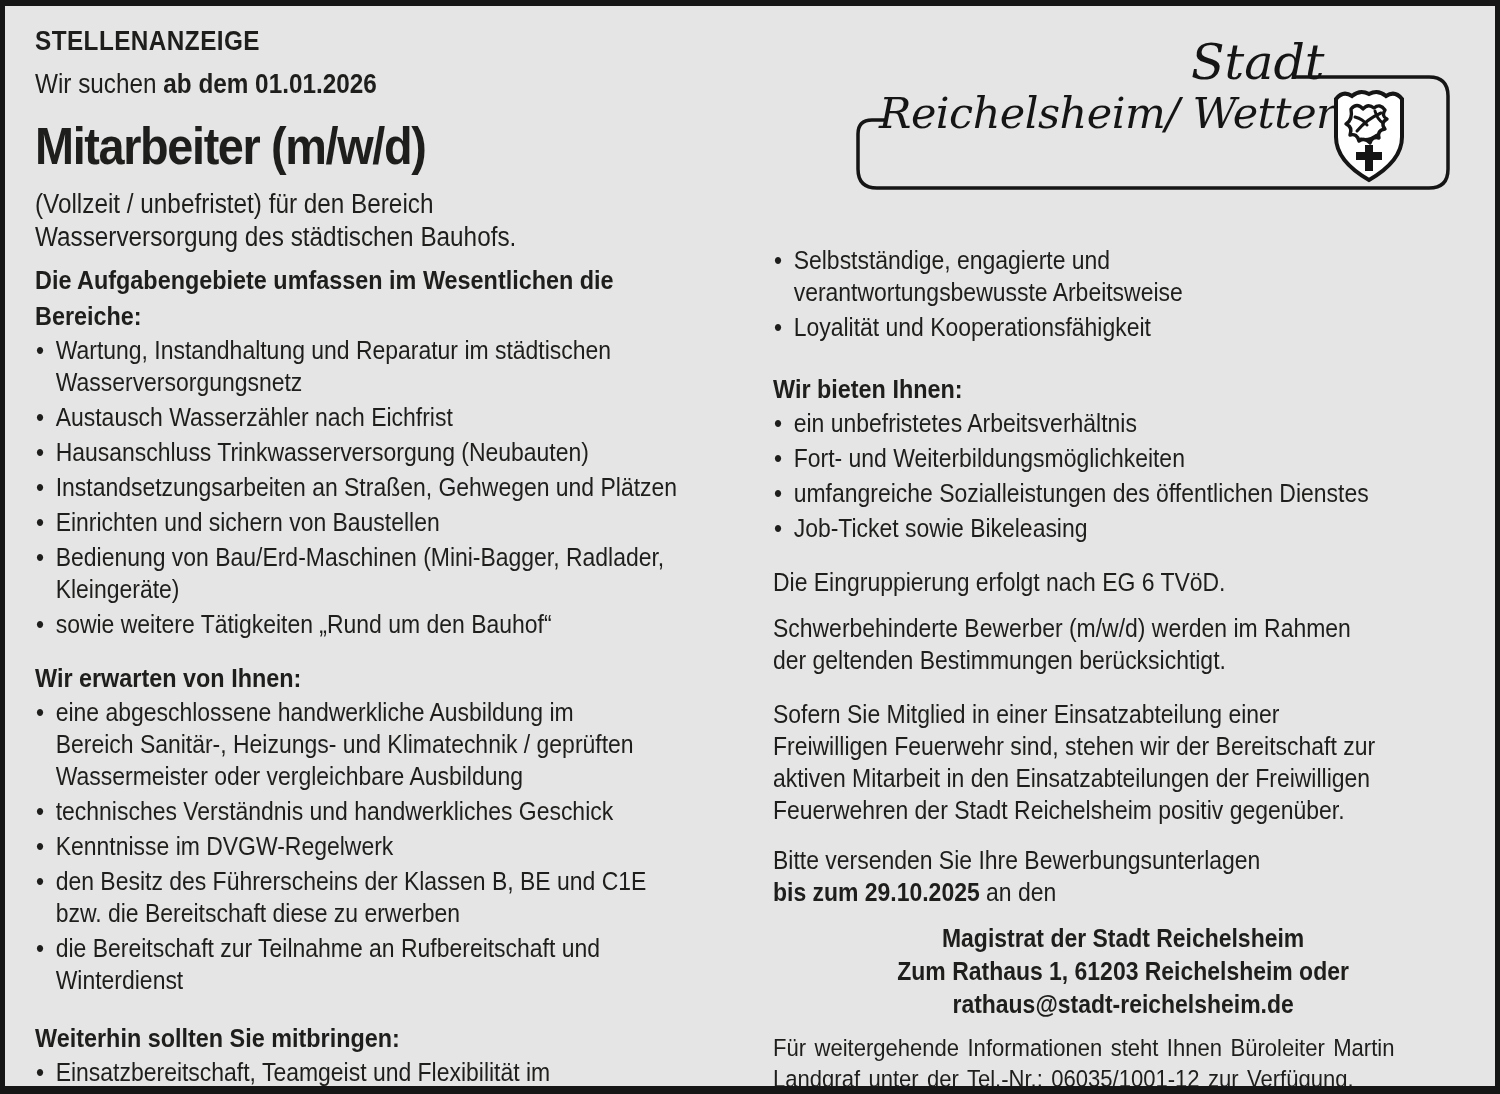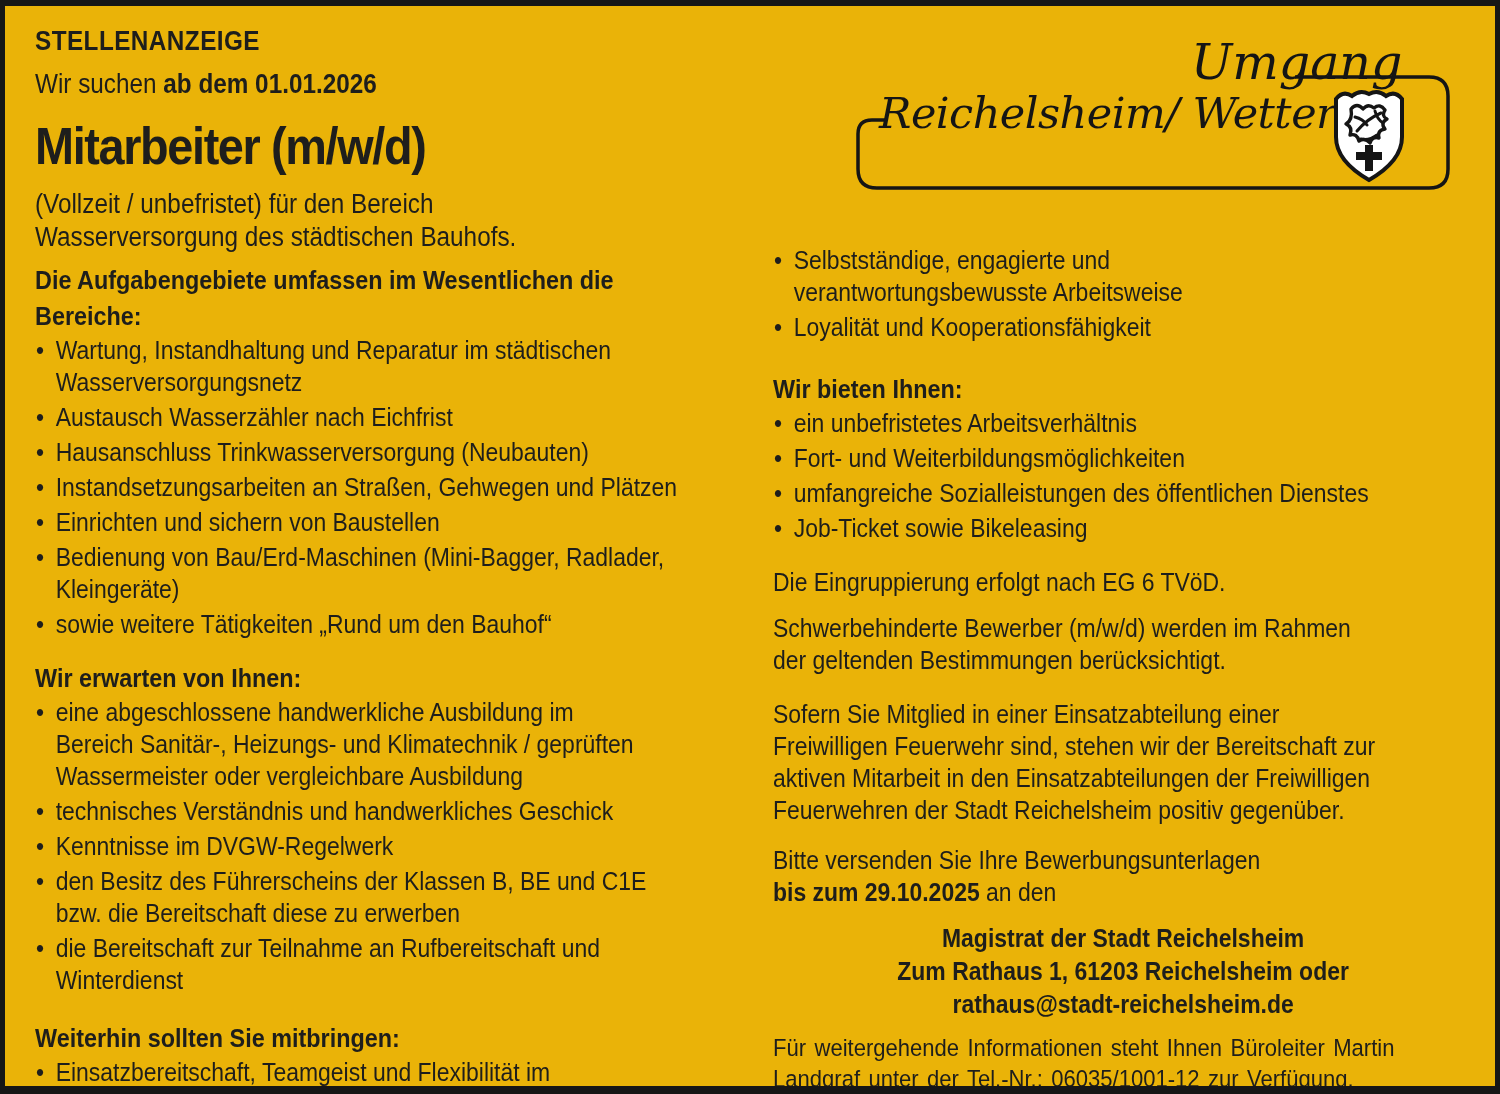--- a/index.html
+++ b/index.html
@@ -1,20 +1,20 @@
 <!DOCTYPE html>
 <html><head>
 <meta charset="utf-8">
 <style>
   html,body{margin:0;padding:0;background:#ffffff;}
   .page{
     position:relative;
     width:1500px;height:1094px;
     box-sizing:border-box;
-    background:#eab308;
+    background:#e5e5e5;
     border:solid #161616;
     border-width:6px 5px 8px 5px;
     overflow:hidden;
     font-family:"Liberation Sans",sans-serif;
     color:#1e1e1c;
     padding-left:12px;
   }
   .condense{transform:scaleX(0.9);transform-origin:0 0;}
   .pre{white-space:pre-line;}
 
@@ -80,21 +80,21 @@
     <div class="intro"><span>Wir suchen </span><b>ab dem 01.01.2026</b></div>
     <h1 class="job-title">Mitarbeiter (m/w/d)</h1>
     <p class="subtitle pre">(Vollzeit / unbefristet) für den Bereich
 Wasserversorgung des städtischen Bauhofs.</p>
   </header>
 
   <div class="logo">
     <svg class="logo-frame" viewBox="0 0 624 166" fill="none">
       <path d="M 462 47 H 596 Q 615 47 615 66 V 139 Q 615 158 596 158 H 44 Q 25 158 25 139 V 104 Q 25 90 39 90 H 54" stroke="#151515" stroke-width="3.5" fill="none"></path>
     </svg>
-    <span class="logo-stadt">Umgang</span>
+    <span class="logo-stadt">Stadt</span>
     <span class="logo-name">Reichelsheim/ Wetterau</span>
     <svg class="logo-shield" viewBox="0 0 76 98">
       <path d="M 5 12 Q 12 3 21 9 Q 29 2 38 7 Q 47 2 55 9 Q 64 3 71 12 L 71 50 Q 71 74 38 93 Q 5 74 5 50 Z" fill="#ffffff" stroke="#151515" stroke-width="4"></path>
       <path d="M 20 22 q 6 -7 12 0 q 5 -6 11 -1 q 6 -5 11 2 q -4 6 2 9 q -7 4 -2 10 q -8 1 -6 9 q -7 -2 -9 5 q -5 -6 -11 -2 q -2 -8 -9 -6 q 3 -8 -4 -11 q 7 -4 5 -15 z" fill="none" stroke="#151515" stroke-width="3.4" stroke-linejoin="round"></path>
       <path d="M 26 44 q 10 -12 24 -18 M 24 30 q 8 2 12 8 M 44 24 q 2 8 8 12 M 30 52 q 8 2 16 -4" fill="none" stroke="#151515" stroke-width="3" stroke-linecap="round"></path>
       <rect x="34" y="58" width="8" height="26" fill="#151515"></rect>
       <rect x="25" y="65" width="26" height="8" fill="#151515"></rect>
     </svg>
   </div>
 

